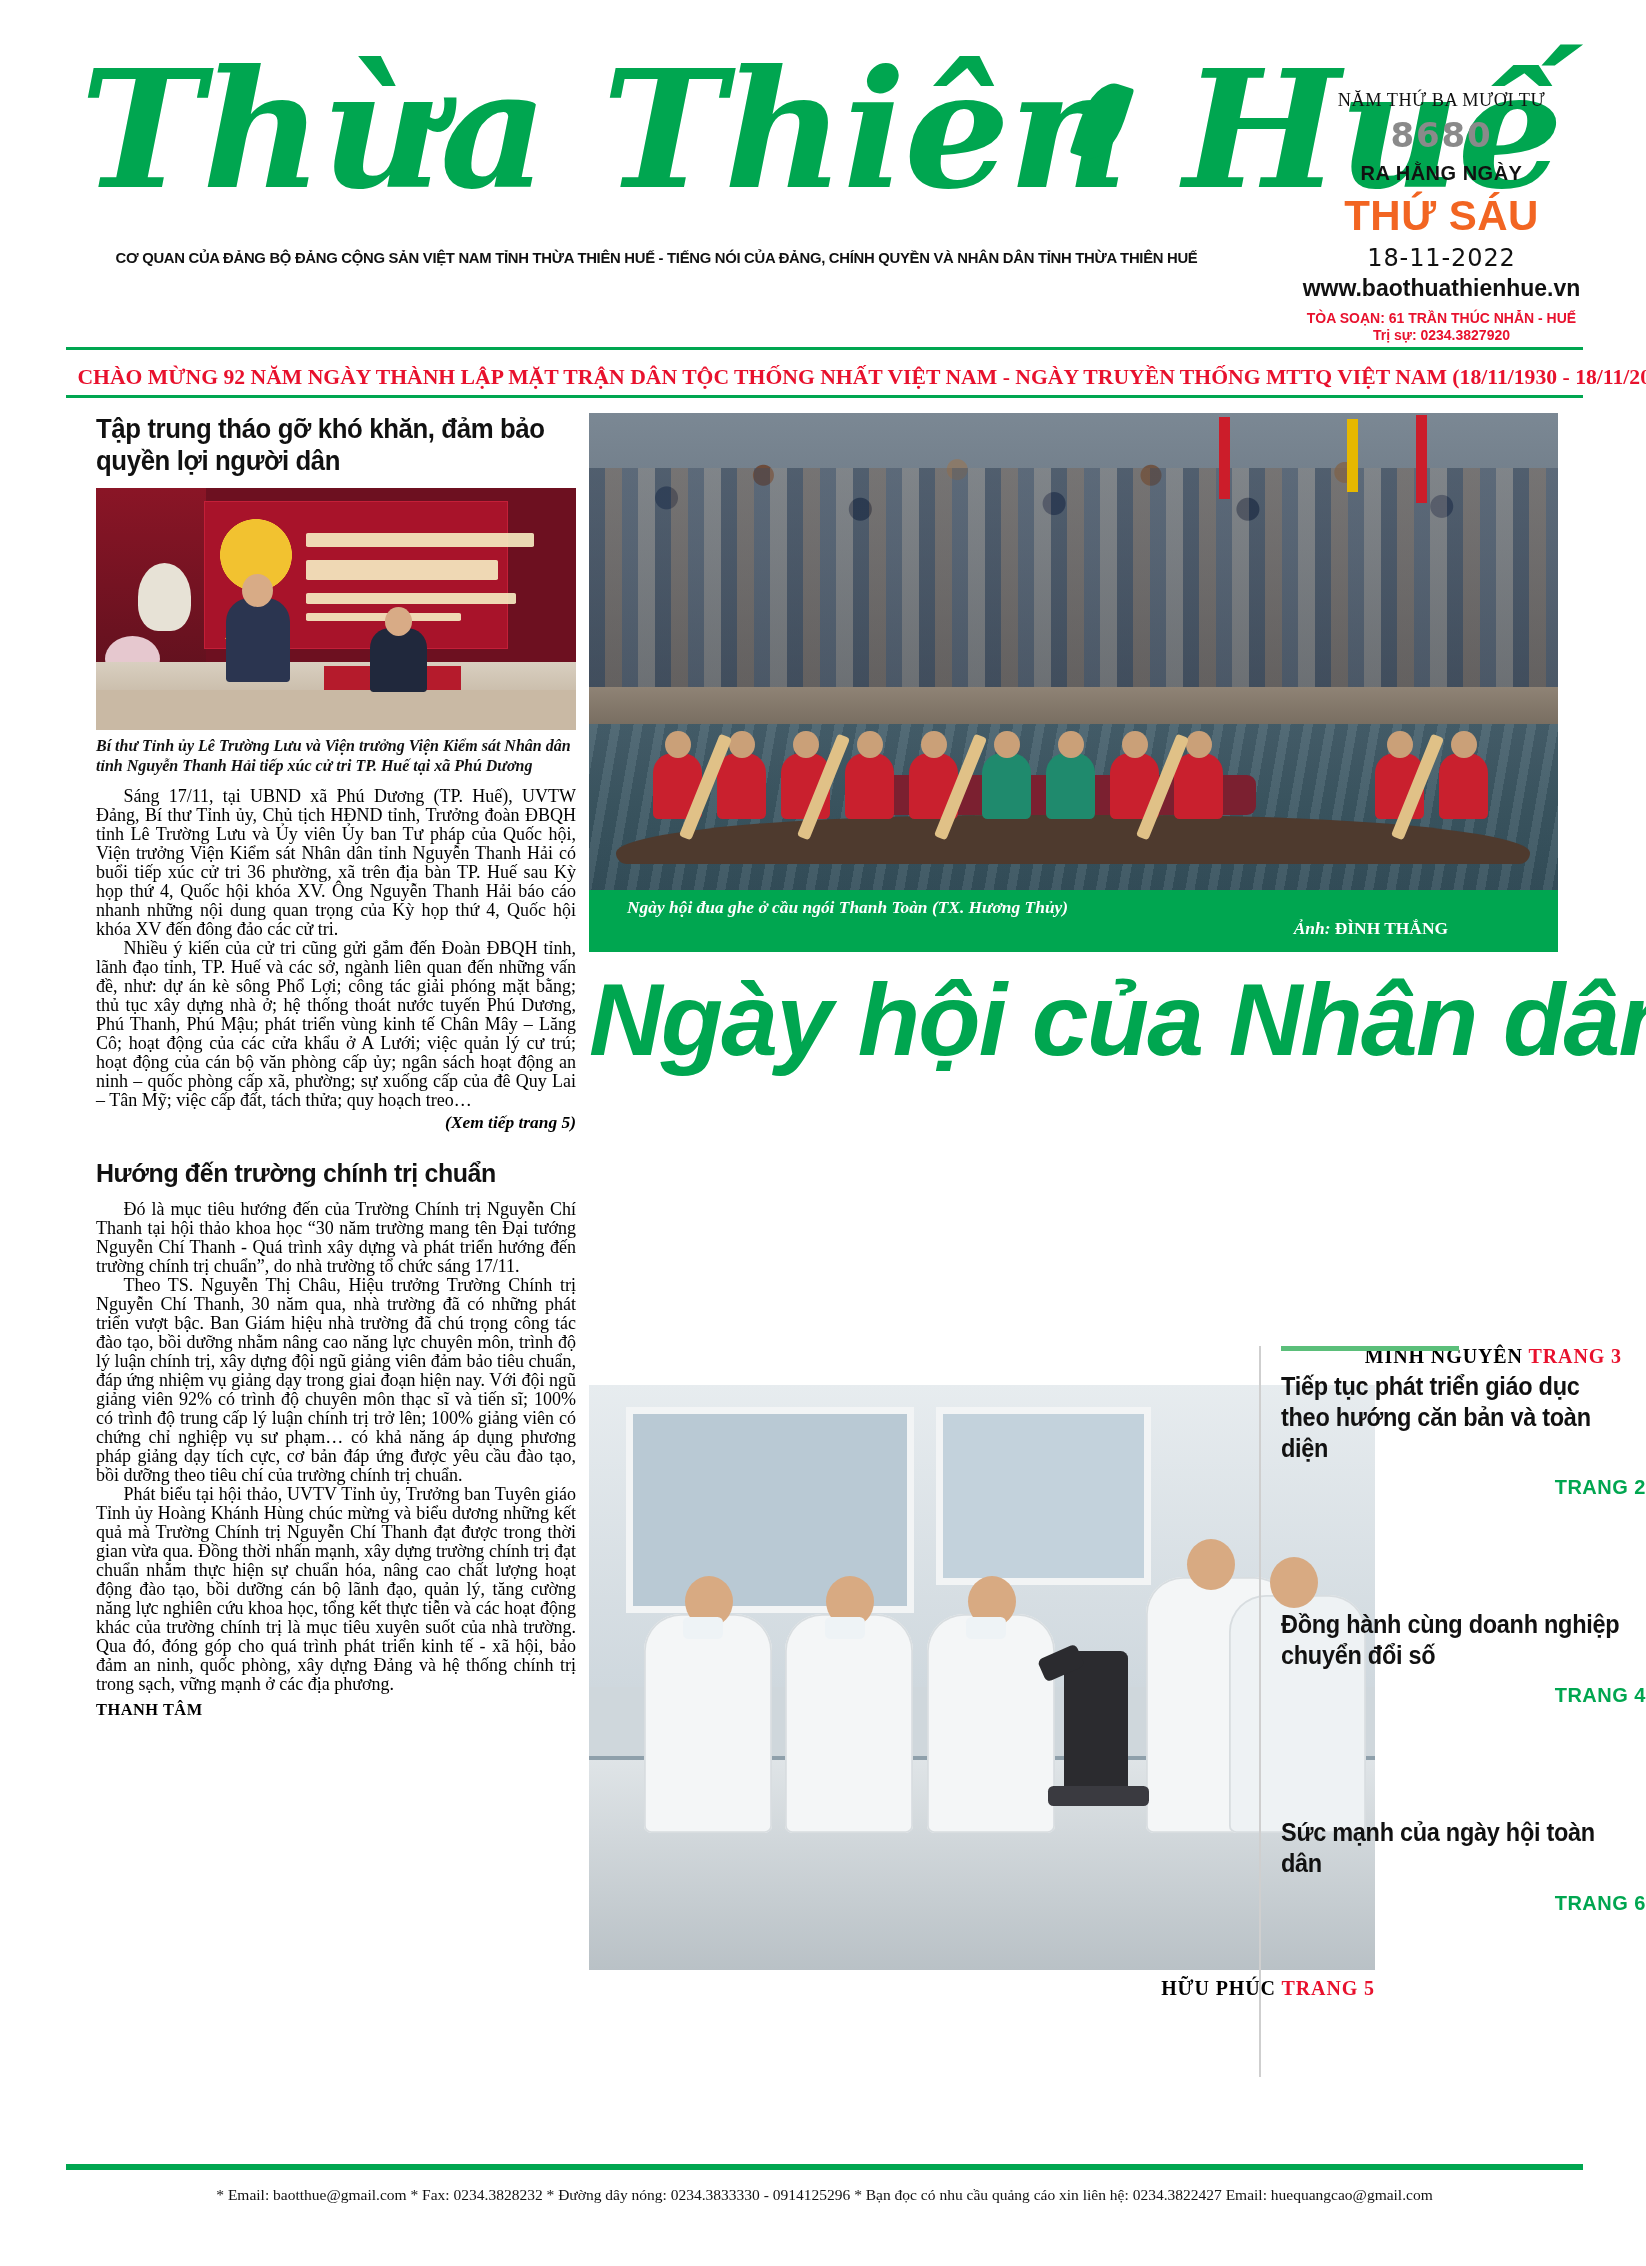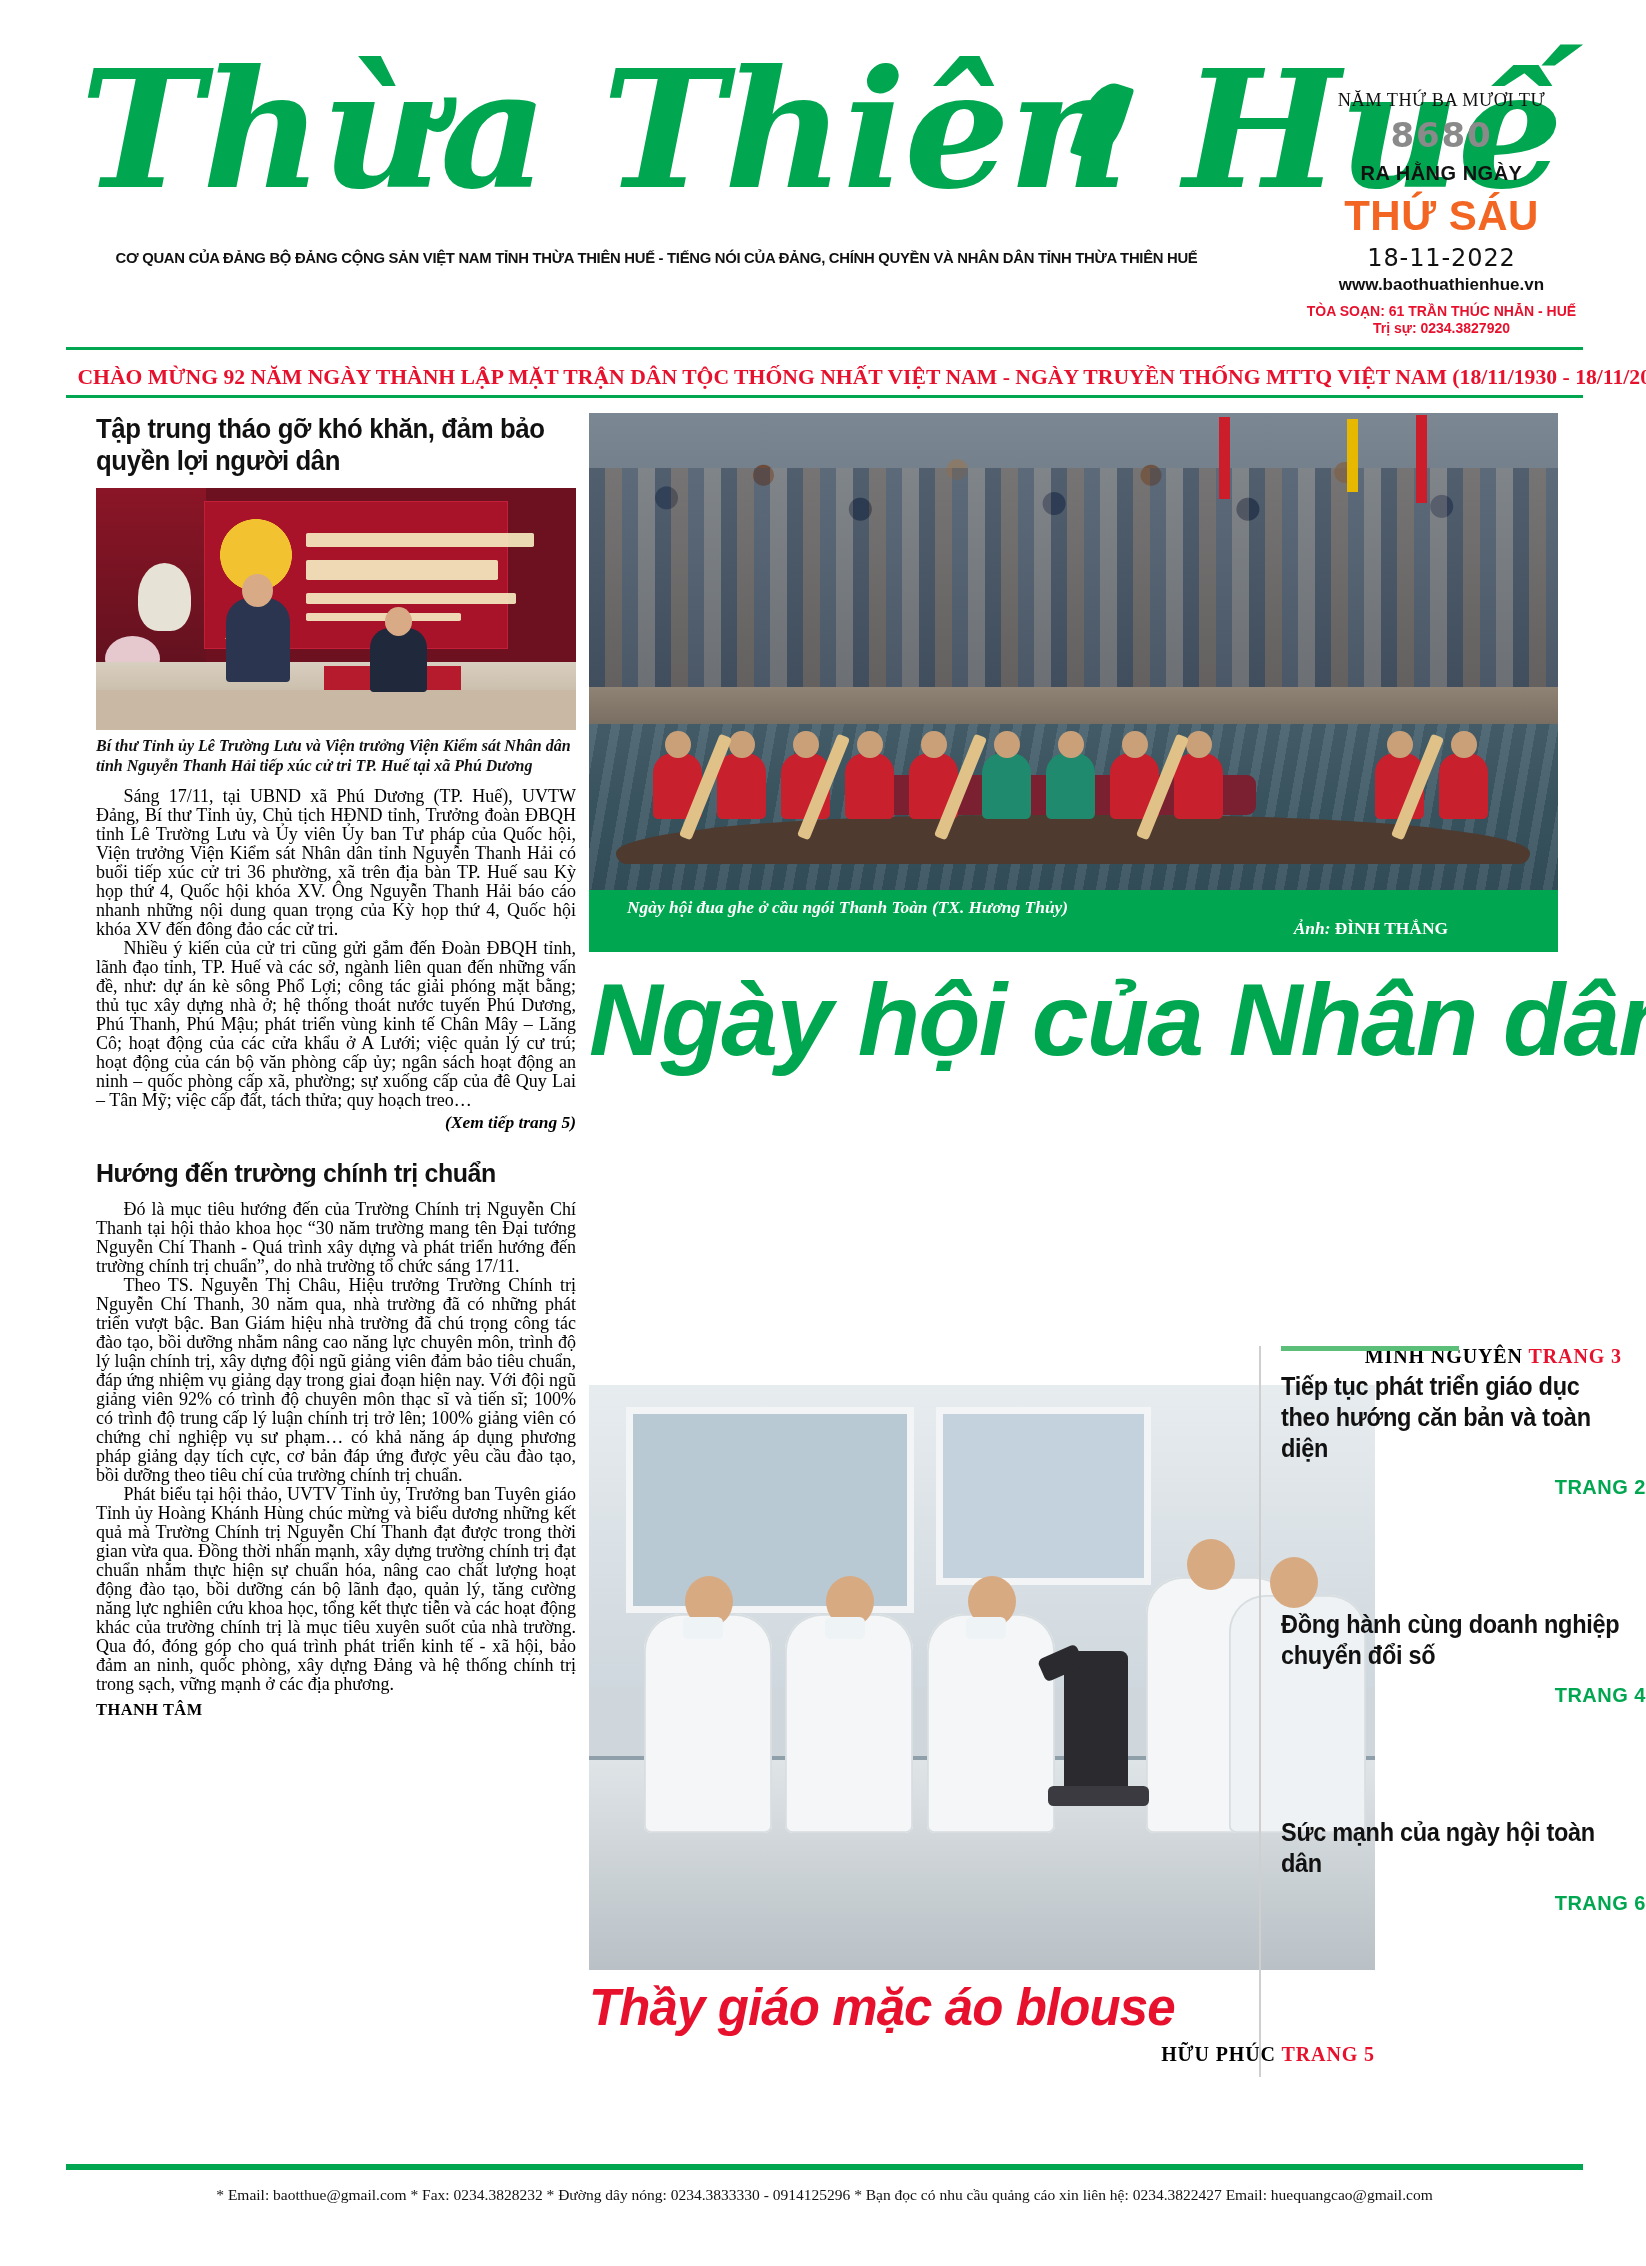--- a/index.html
+++ b/index.html
@@ -56,21 +56,21 @@
   }
   .info-day{
     font-family:"Liberation Sans",sans-serif;font-weight:700;font-size:42px;
     color:#F26522;letter-spacing:0.5px;margin-top:7.3px;
   }
   .info-date{
     font-family:"DejaVu Sans",sans-serif;font-size:24px;color:#111;
     letter-spacing:0.9px;margin-top:3.7px;
   }
   .info-web{
-    font-family:"Liberation Sans",sans-serif;font-weight:700;font-size:17px;
+    font-family:"Liberation Sans",sans-serif;font-weight:700;font-size:23px;
     color:#111;margin-top:2.7px;
   }
   .info-addr{
     font-family:"Liberation Sans",sans-serif;font-weight:700;font-size:14px;
     color:#E8112D;margin-top:8.2px;line-height:17.4px;
   }
 
   
   .redbanner{
     position:absolute;left:66px;top:364px;width:1517px;text-align:center;
@@ -340,21 +340,20 @@
       <div class="coat" style="left:55px;"></div>
       <div class="mask" style="left:94px;bottom:331px;"></div>
       <div class="coat" style="left:196px;"></div>
       <div class="mask" style="left:236px;bottom:331px;"></div>
       <div class="coat" style="left:338px;"></div>
       <div class="mask" style="left:377px;bottom:331px;"></div>
       <div class="coat" style="left:557px;height:256px;width:146px;"></div>
       <div class="coat" style="left:640px;height:238px;width:137px;background:#eef2f4;"></div>
       <div class="scope"></div>
     </div>
-    <div class="blouse">Thầy giáo mặc áo blouse</div>
     <div class="huuphuc">
       <span>HỮU PHÚC</span>
       <span class="red">TRANG 5</span>
     </div>
   </div>
 
   <div class="sidebar">
     <div class="tease" style="margin-bottom:110px;">
       <div class="topline"></div>
       <h3>Tiếp tục phát triển giáo dục theo hướng căn bản và toàn diện</h3>

